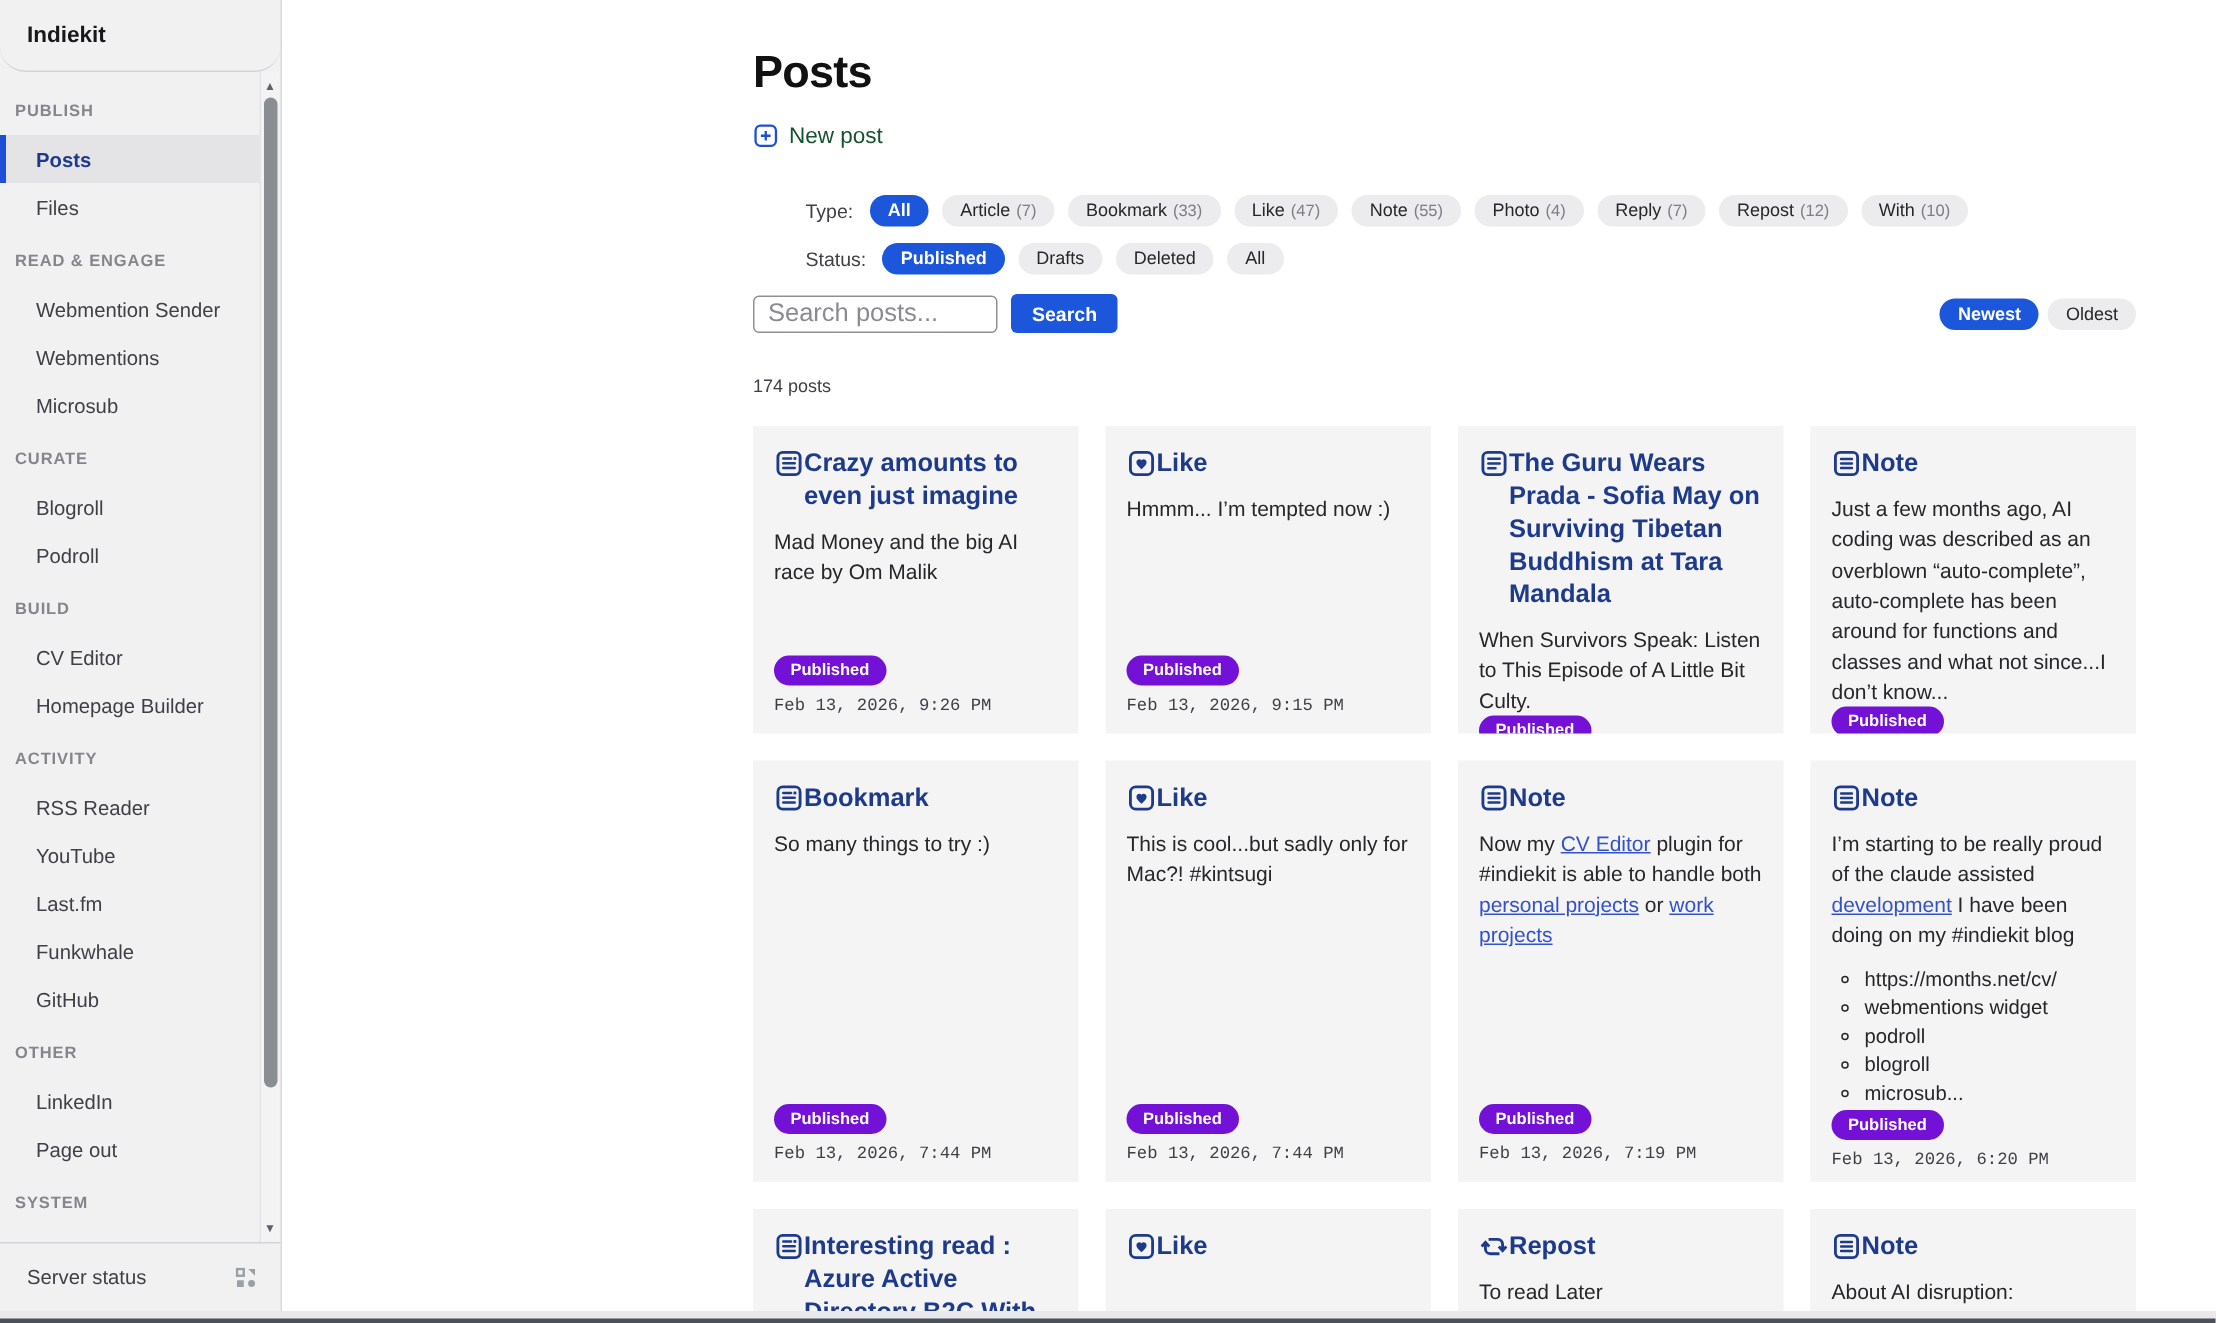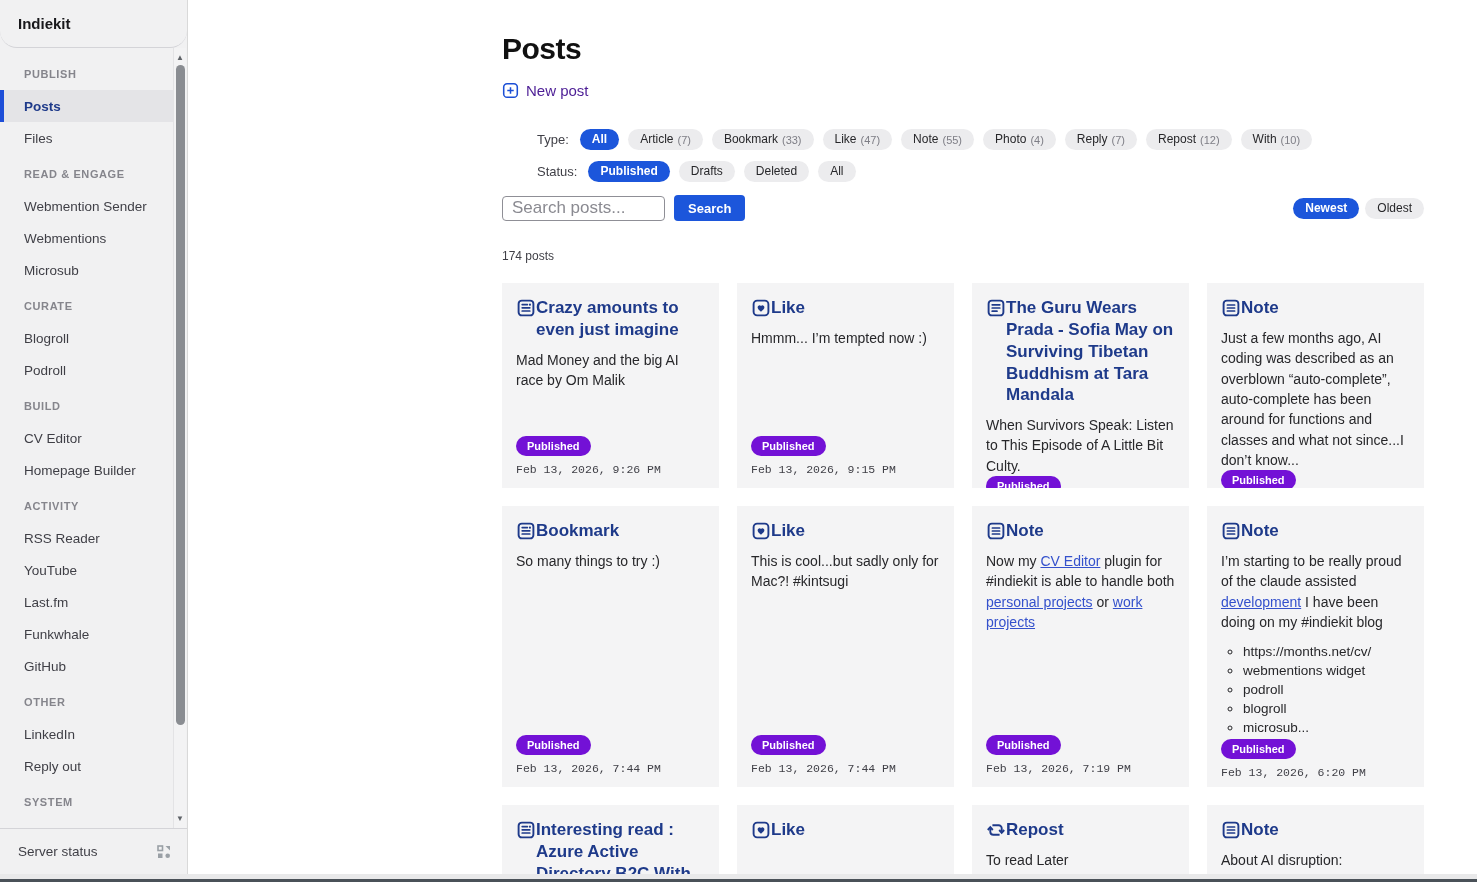--- a/index.html
+++ b/index.html
@@ -7,21 +7,21 @@
     font-family:"Liberation Sans", sans-serif; color:#18181b; }
   .app { display:flex; width:100%; height:874px; }
 
   
   .sidebar { position:relative; width:188px; flex:0 0 188px; background:#f1f1f2;
     border-right:1px solid #d9d9d9; display:flex; flex-direction:column; }
   .sidebar-header { height:48px; display:flex; align-items:center; padding-left:18px;
     font-size:15px; font-weight:700; color:#18181b; border-bottom:1px solid #d4d4d8;border-radius:17px; }
   .sidebar-nav { flex:1; overflow:hidden; padding-top:6px; padding-right:13px; }
   .nav-section-label { height:32px; margin-top:4px; display:flex; align-items:center;
-    padding-left:24px; font-size:11px; font-weight:700; letter-spacing:.6px;
+    padding-left:10px; font-size:11px; font-weight:700; letter-spacing:.6px;
     color:#85858c; text-transform:uppercase; }
   .nav-item { height:32px; display:flex; align-items:center; padding-left:20px;
     font-size:13.5px; color:#3f3f46; cursor:pointer; border-left:4px solid transparent; }
   .nav-item.active { background:#e4e4e7; border-left:4px solid #1d4ed8;
     color:#1e3a8a; font-weight:700; }
   .sidebar-footer { height:46px; border-top:1px solid #d4d4d8; display:flex;
     align-items:center; justify-content:space-between; padding:0 16px 0 18px;
     font-size:13.5px; color:#3f3f46; }
   
   .sb-scroll { position:absolute; top:48px; right:1px; bottom:46px; width:13px;
@@ -30,21 +30,21 @@
     color:#5f6368; display:flex; align-items:center; justify-content:center; cursor:pointer; }
   .sb-arrow.up { top:2px; } .sb-arrow.down { bottom:2px; }
   .sb-thumb { position:absolute; left:2px; top:17px; width:9px; height:660px;
     background:#8a8d92; border-radius:5px; cursor:pointer; }
 
   
   main { flex:1; overflow:hidden; background:#fff; }
   .content { margin-left:314px; width:922px; padding-top:32px; }
   h1 { font-size:30px; font-weight:800; color:#111; letter-spacing:-.5px; }
   .new-post { display:inline-flex; align-items:center; gap:7px; margin-top:16px;
-    color:#4c1d95; font-size:15px; cursor:pointer; text-decoration:none; }
+    color:#14532d; font-size:15px; cursor:pointer; text-decoration:none; }
 
   .filter-row { display:flex; align-items:center; gap:9px; flex-wrap:wrap; }
   .type-row { margin-top:26px; }
   .status-row { margin-top:11px; }
   .filter-label { font-size:13px; color:#3f3f46; margin-right:2px;margin-left:35px; }
   .pill { border:none; background:#ececee; color:#27272a; font-size:12px;
     font-family:inherit; padding:4px 12px; border-radius:999px; cursor:pointer;
     display:inline-flex; align-items:center; gap:4px; line-height:1.1; }
   .pill .count { color:#7d7d85; font-size:11px; }
   .pill.active { background:#1c56db; color:#fff; font-weight:700; }
@@ -106,21 +106,21 @@
         <div class="nav-item">CV Editor</div>
         <div class="nav-item">Homepage Builder</div>
         <div class="nav-section-label">ACTIVITY</div>
         <div class="nav-item">RSS Reader</div>
         <div class="nav-item">YouTube</div>
         <div class="nav-item">Last.fm</div>
         <div class="nav-item">Funkwhale</div>
         <div class="nav-item">GitHub</div>
         <div class="nav-section-label">OTHER</div>
         <div class="nav-item">LinkedIn</div>
-        <div class="nav-item">Reply out</div>
+        <div class="nav-item">Page out</div>
         <div class="nav-section-label">SYSTEM</div>
       </nav>
     <div class="sb-scroll">
       <div class="sb-arrow up">▲</div>
       <div class="sb-thumb"></div>
       <div class="sb-arrow down">▼</div>
     </div>
     <div class="sidebar-footer">
       <span>Server status</span>
       <span>

